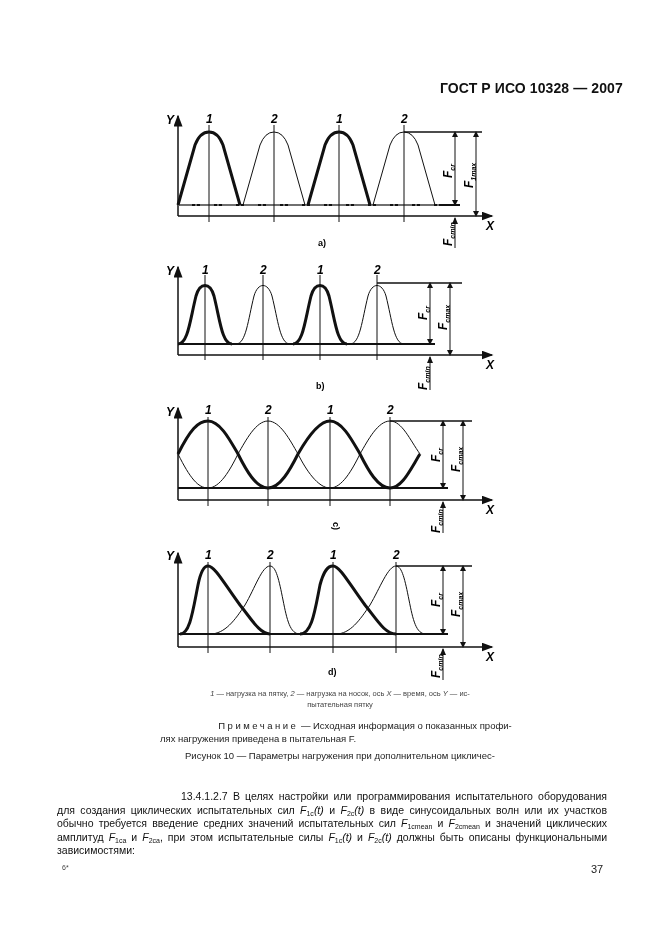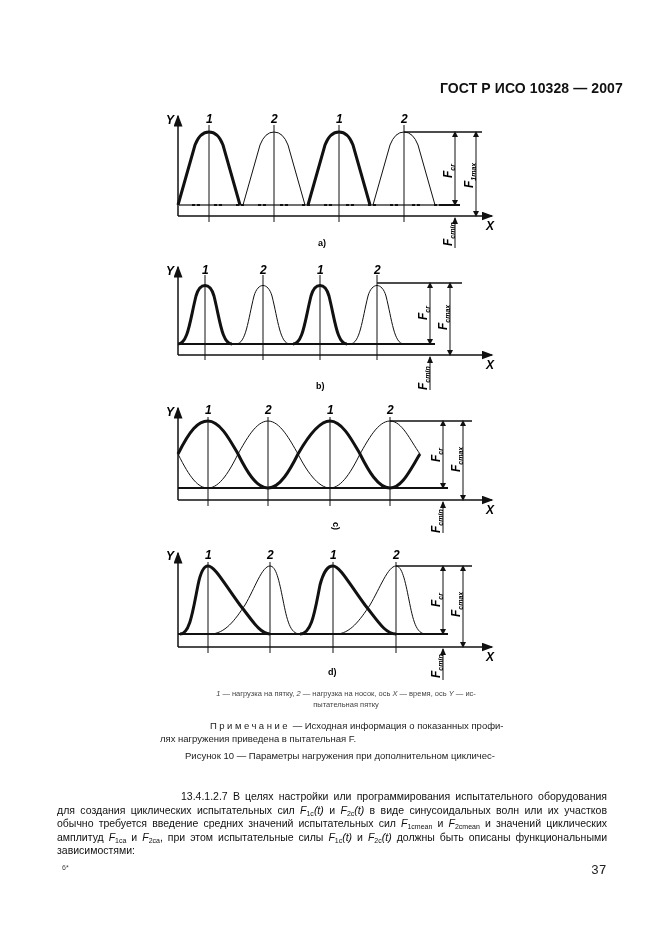--- a/index.html
+++ b/index.html
@@ -2,32 +2,32 @@
 <html><head>
 <meta charset="utf-8">
 <style>
   html,body{margin:0;padding:0;background:#fff;}
   body{width:661px;height:936px;position:relative;overflow:hidden;font-family:"Liberation Sans",sans-serif;color:#111;}
   .abs{position:absolute;}
   .hdr{left:440px;top:80px;font-size:14px;font-weight:bold;letter-spacing:0.1px;}
   svg.fig{position:absolute;left:0;top:0;}
   .lbl{font-family:"Liberation Sans",sans-serif;font-size:12px;font-weight:bold;font-style:italic;}
   .sub{font-family:"Liberation Sans",sans-serif;font-size:9px;font-weight:bold;}
-  .legend{left:166px;top:688px;width:360px;text-align:center;font-size:7.5px;color:#444;line-height:11px;}
+  .legend{left:160px;top:688px;width:360px;text-align:center;font-size:7.5px;color:#444;line-height:11px;}
   .legend i{font-style:italic;}
   .note{left:160px;top:719px;width:360px;font-size:9.5px;line-height:13px;color:#222;}
-  .note .ind{padding-left:50px;}
+  .note .ind{padding-left:50px;text-align:center;}
   .spaced{letter-spacing:2.5px;}
   .caption{left:160px;top:750px;width:360px;text-align:center;font-size:9.5px;line-height:12.5px;color:#222;}
   .para{left:57px;top:790px;width:550px;font-size:10.5px;line-height:13.5px;color:#111;text-align:justify;}
   .para .ind{padding-left:62px;}
   .para i{font-style:italic;}
   .para sub{font-size:7px;vertical-align:-2px;line-height:0;}
   .foot-l{left:62px;top:864px;font-size:7px;color:#444;}
-  .foot-r{left:591px;top:863px;font-size:13px;color:#222;font-family:Liberation Mono, monospace;}
+  .foot-r{left:591px;top:863px;font-size:11px;color:#222;}
 </style>
 </head>
 <body>
 
 <div class="abs hdr">ГОСТ Р ИСО 10328 — 2007</div>
 
 <svg class="fig" width="661" height="700" viewBox="0 0 661 700">
   <defs>
     <marker id="arr" markerWidth="8" markerHeight="6" refX="7" refY="3" orient="auto">
         <path d="M0,0 L8,3 L0,6 z" fill="#111"></path>

